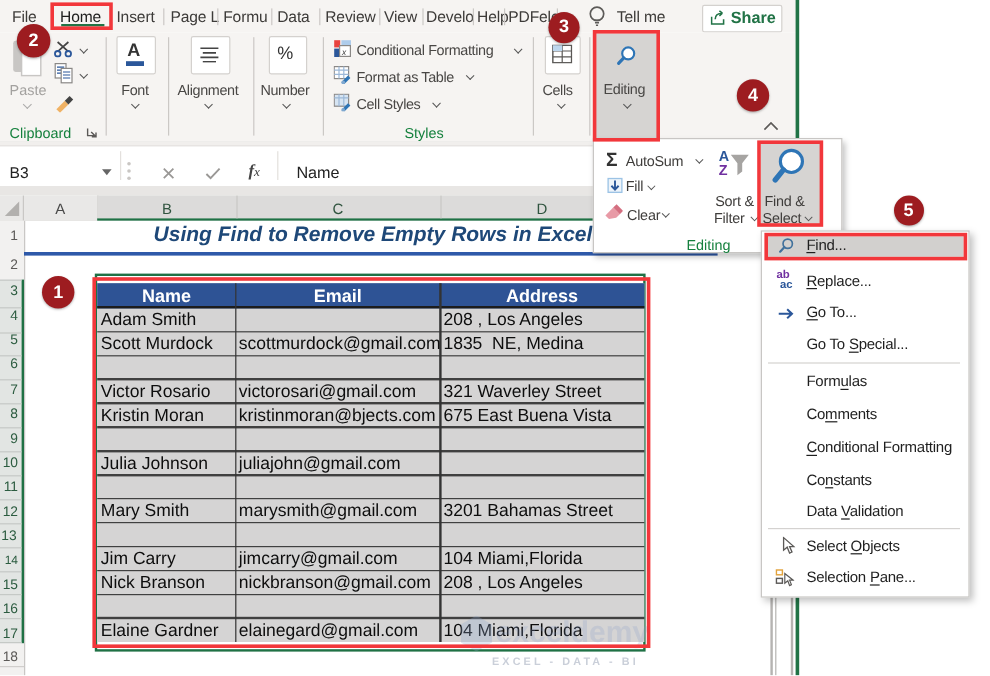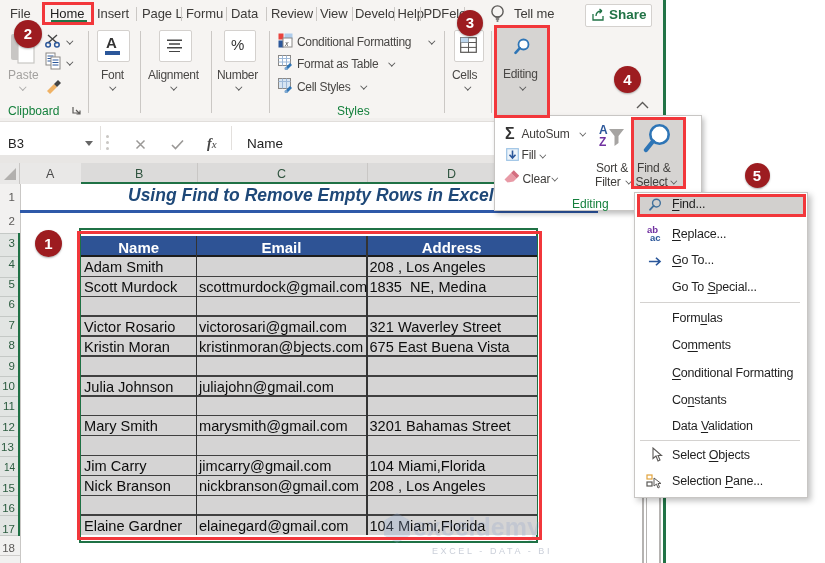--- a/index.html
+++ b/index.html
@@ -296,21 +296,21 @@
 <div class="tx ct" style="left:369.5px;top:458.2px">104 Miami,Florida</div>
 <div class="tx ct" style="left:84px;top:478.1px">Nick Branson</div>
 <div class="tx ct" style="left:199px;top:478.1px">nickbranson@gmail.com</div>
 <div class="tx ct" style="left:369.5px;top:478.1px">208 , Los Angeles</div>
 <div class="tx ct" style="left:84px;top:517.9px">Elaine Gardner</div>
 <div class="tx ct" style="left:199px;top:517.9px">elainegard@gmail.com</div>
 <div class="tx ct" style="left:369.5px;top:517.9px">104 Miami,Florida</div>
 
 <div class="ab" style="z-index:40;left:384px;top:513px;width:26px;height:30px;background:rgba(140,165,205,.28);clip-path:polygon(50% 0,100% 25%,100% 75%,50% 100%,0 75%,0 25%)"></div>
 <div class="tx" style="z-index:40;left:413px;top:513px;font-size:25px;font-weight:bold;color:rgba(132,156,200,.22)">exceldemy</div>
-<div class="tx" style="z-index:40;left:432px;top:546px;font-size:9px;letter-spacing:2.6px;font-weight:normal;color:rgba(150,160,180,.5)">EXCEL - DATA - BI</div>
+<div class="tx" style="z-index:40;left:410px;top:546px;font-size:9px;letter-spacing:2.6px;font-weight:bold;color:rgba(150,160,180,.5)">EXCEL - DATA - BI</div>
 
 <div class="ab" style="left:663.3px;top:0;width:2.8px;height:563px;background:#217346;z-index:5"></div>
 <div class="ab" style="left:642px;top:208px;width:1.5px;height:355px;background:#b5b3b1;z-index:4"></div>
 <div class="ab" style="left:645.8px;top:208px;width:1.5px;height:355px;background:#b5b3b1;z-index:4"></div>
 <div class="ab" style="left:659px;top:208px;width:2px;height:355px;background:#b5b3b1;z-index:4"></div>
 
 <div class="ab" style="left:493.5px;top:114.5px;width:206px;height:94px;background:#fff;border:1px solid #c8c6c4;box-shadow:2px 3px 5px rgba(0,0,0,.25);z-index:10"></div>
 <div class="ab" style="z-index:11;left:505px;top:125.5px;font-size:16px;font-weight:bold;color:#333;line-height:1">Σ</div>
 <div class="tx ft" style="z-index:11;left:521.5px;top:126.5px">AutoSum</div>
 <div class="cv" style="z-index:11;left:578.5px;top:130px;transform:scale(.8)"></div>

